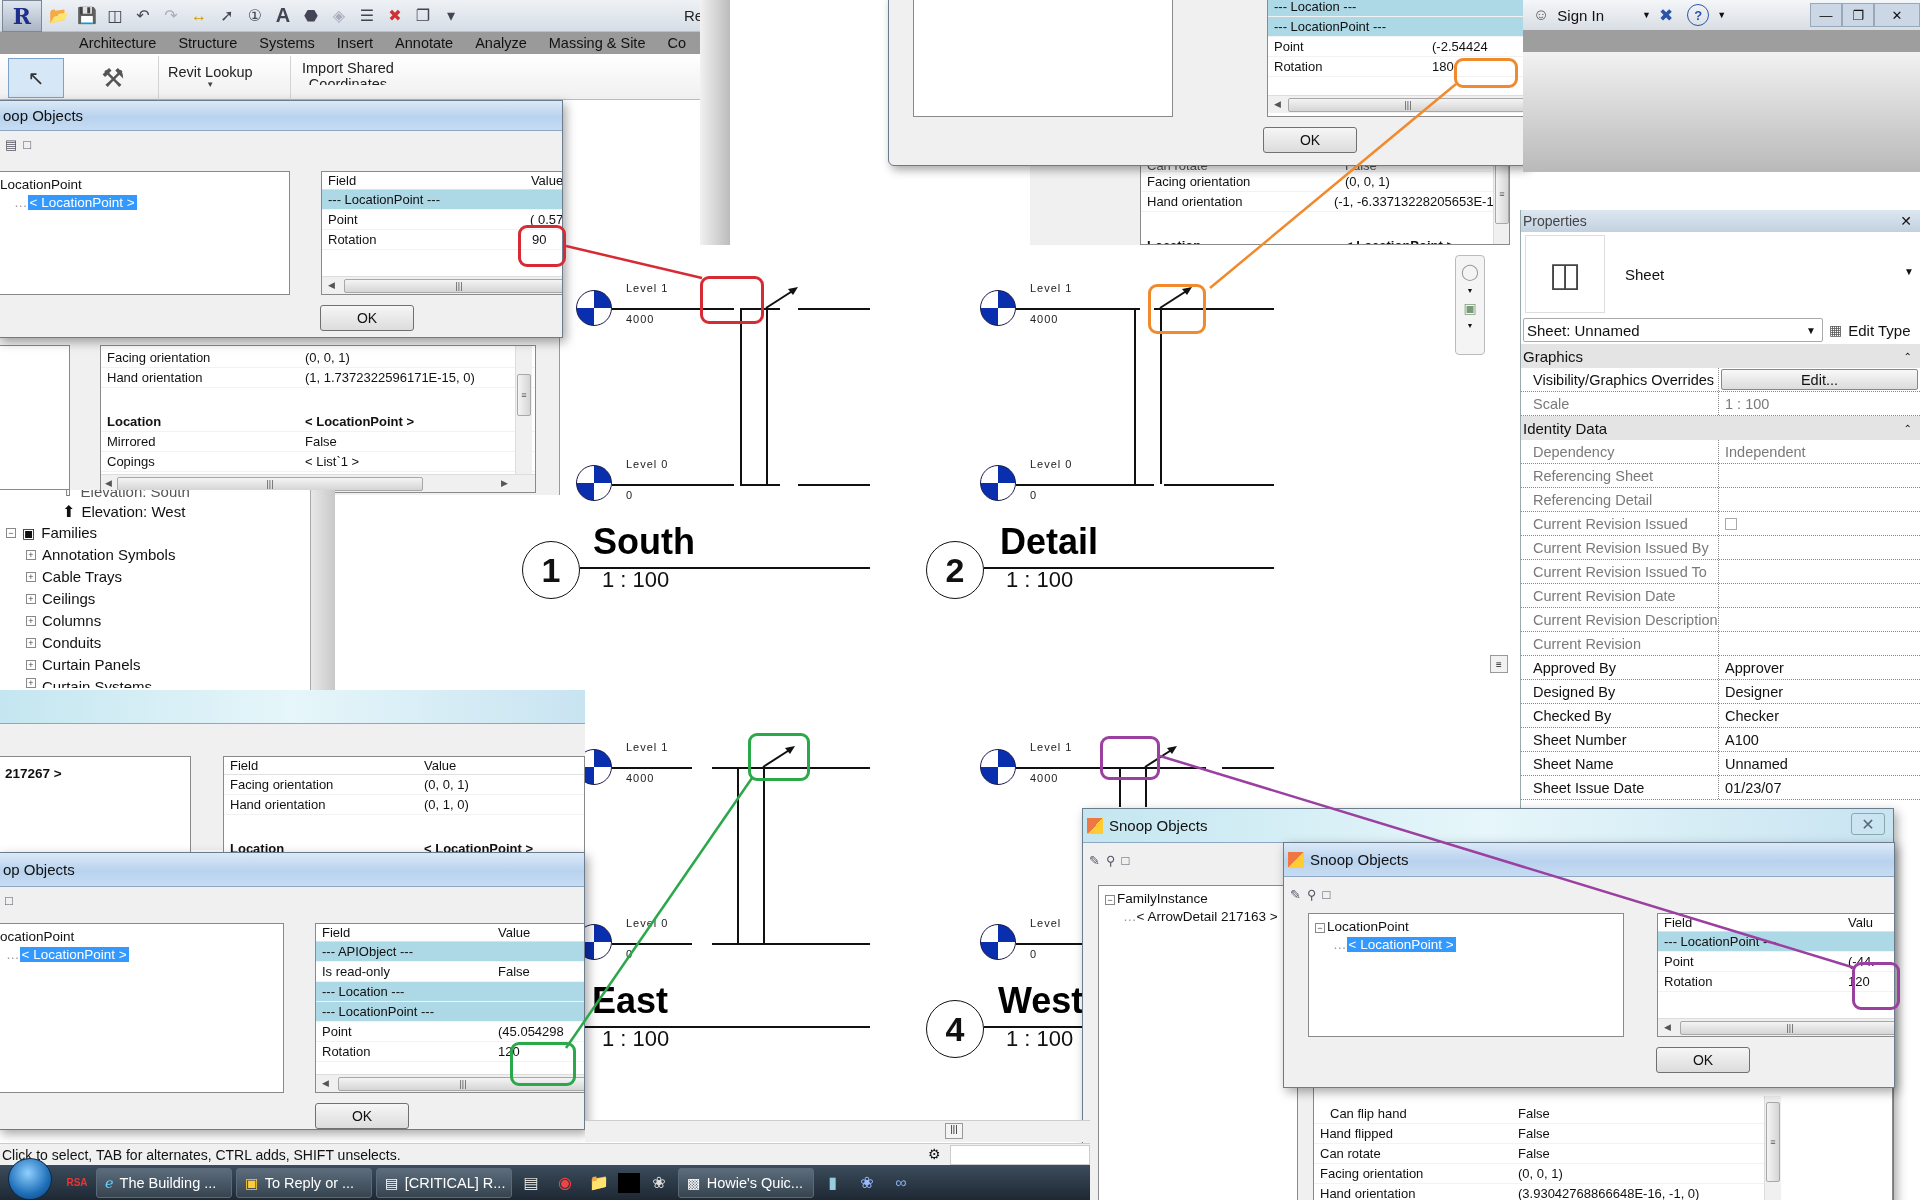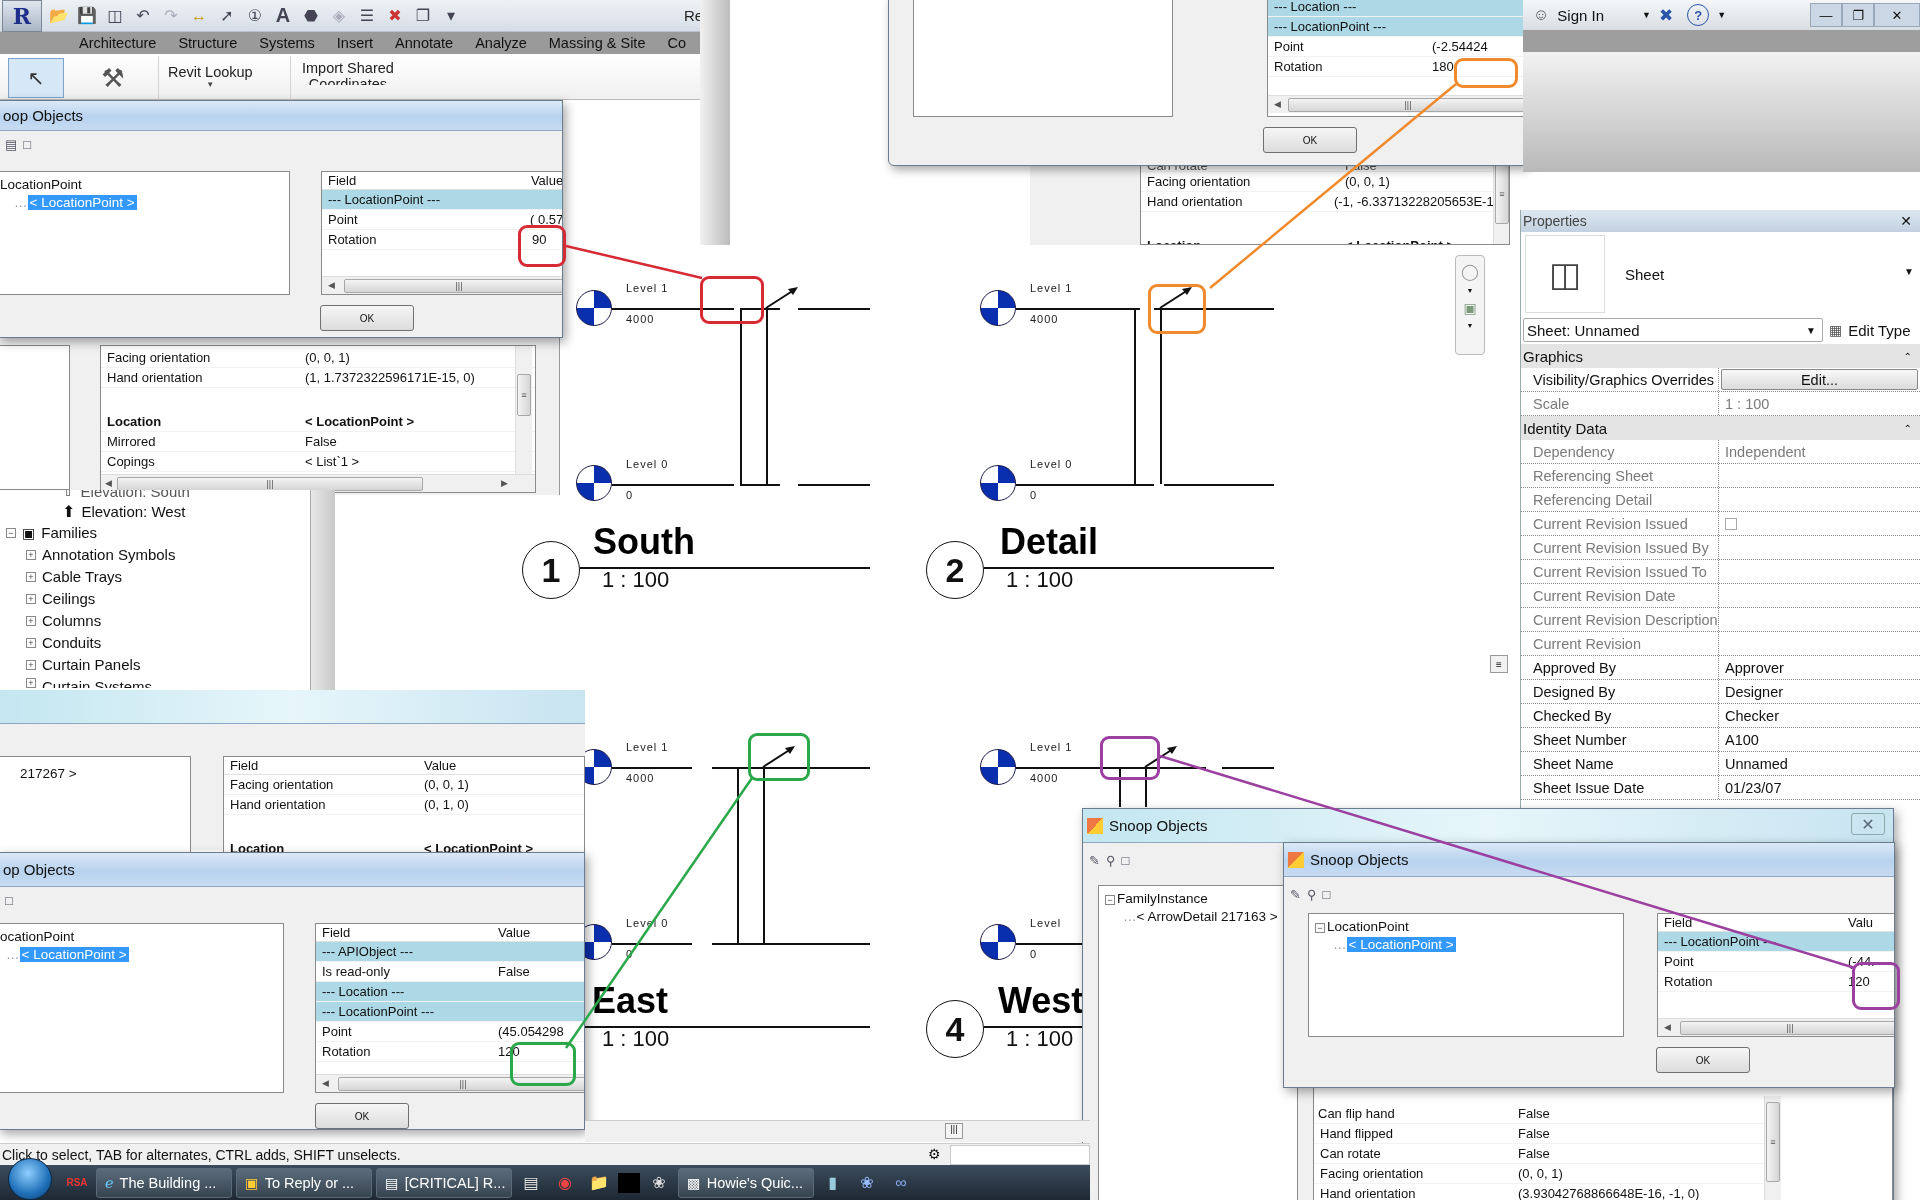--- a/index.html
+++ b/index.html
@@ -29,21 +29,21 @@
   .tree-sel { background: #3399ff; color: #fff; padding: 0 2px; }
   .grid-row { display: flex; height: 20px; align-items: center; font-size: 13px; white-space: nowrap; border-bottom: 1px solid #f2f2f2; }
   .grid-row.hdr { height: 18px; background: #fff; border-bottom: 1px solid #e0e0e0; }
   .grid-row.sect { background: #add8e6; }
   .grid-row .c1 { padding-left: 6px; overflow: hidden; }
   .grid-row .c2 { overflow: hidden; padding-left: 4px; }
   .grid-row.bold { font-weight: bold; margin-top: 24px; }
   .hscroll { position: absolute; height: 18px; background: #f0f0f0; border-top: 1px solid #ddd; display: flex; align-items: center; }
   .hscroll .thumb { position: absolute; height: 14px; top: 2px; background: linear-gradient(#f4f4f4, #d5d5d5); border: 1px solid #a8a8a8; border-radius: 2px; display: flex; align-items: center; justify-content: center; font-size: 9px; color: #555; }
   .hscroll .arr { position: absolute; font-size: 9px; color: #555; top: 3px; }
-  .ok-btn { position: absolute; width: 94px; height: 26px; background: linear-gradient(#f6f6f6, #dcdcdc); border: 1px solid #707070; border-radius: 3px; font-size: 10px; display: flex; align-items: center; justify-content: center; color: #111; }
+  .ok-btn { position: absolute; width: 94px; height: 26px; background: linear-gradient(#f6f6f6, #dcdcdc); border: 1px solid #707070; border-radius: 3px; font-size: 14px; display: flex; align-items: center; justify-content: center; color: #111; }
   .vscroll { position: absolute; width: 17px; background: #f0f0f0; border-left: 1px solid #ddd; }
   .vscroll .thumb { position: absolute; left: 1px; width: 14px; background: linear-gradient(90deg, #f4f4f4, #d5d5d5); border: 1px solid #a8a8a8; border-radius: 2px; font-size: 9px; display: flex; align-items: center; justify-content: center; color: #555; }
 
   
   .browser { left: 0; top: 490px; width: 335px; height: 200px; background: #fff; border-right: 1px solid #888; overflow: hidden; }
   .browser .item { position: absolute; font-size: 15px; white-space: nowrap; display: flex; align-items: center; gap: 6px; color: #111; }
   .plusbox { width: 10px; height: 10px; border: 1px solid #888; font-size: 9px; line-height: 8px; text-align: center; color: #444; background: #fff; }
   .browser-scroll { left: 310px; top: 490px; width: 25px; height: 200px; background: linear-gradient(90deg, #e8e8e8, #c8c8c8); border-left: 1px solid #aaa; }
 
   
@@ -420,21 +420,21 @@
   <div class="view-circle" style="left:-38px;top:276px;">4</div>
   <div class="view-title" style="left:34px;top:256px;">West</div>
   <div class="hline" style="left:20px;top:302px;width:110px;"></div>
   <div class="view-scale" style="left:42px;top:302px;">1 : 100</div>
 </div>
 <div class="hl-box" style="left:1100px;top:736px;width:60px;height:44px;border-color:#9b3fa0;"></div>
 
 <div class="abs" style="left:0;top:690px;width:585px;height:160px;background:#f0f0f0;">
   <div class="dlg-title cyan" style="height:34px;"></div>
   <div class="panel" style="left:-2px;top:66px;width:193px;height:100px;">
-    <div class="tree-line" style="padding:8px 0 0 21px;">217267 &gt;</div>
+    <div class="tree-line" style="padding:8px 0 0 6px;font-weight:bold;">217267 &gt;</div>
   </div>
   <div class="panel" style="left:223px;top:66px;width:362px;height:100px;">
     <div class="grid-row hdr">
         <span class="c1" style="width:196px;">Field</span>
         <span class="c2">Value</span>
       </div>
     <div class="grid-row">
         <span class="c1" style="width:196px;">Facing orientation</span>
         <span class="c2">(0, 0, 1)</span>
       </div>
@@ -614,21 +614,21 @@
   </div>
   <div class="panel" style="left:15px;top:76px;width:200px;height:330px;">
     <div style="padding:4px 0 0 6px;">
       <div class="tree-line"><span class="plusbox" style="display:inline-block;margin-right:2px;">−</span><span>FamilyInstance</span></div>
       <div class="tree-line" style="padding-left:18px;"><span style="color:#999;">…</span><span>&lt; ArrowDetail  217163 &gt;</span></div>
     </div>
   </div>
   <div class="panel" style="left:230px;top:76px;width:580px;height:330px;border-left:1px solid #888;">
     <div style="position:absolute;left:0;top:218px;width:460px;">
       <div class="grid-row" style="height:20px;">
-          <span class="c1" style="width:200px;padding-left:4px;">Can flip hand</span>
+          <span class="c1" style="width:200px;padding-left:16px;">Can flip hand</span>
           <span class="c2">False</span>
         </div>
       <div class="grid-row">
           <span class="c1" style="width:200px;">Hand flipped</span>
           <span class="c2">False</span>
         </div>
       <div class="grid-row">
           <span class="c1" style="width:200px;">Can rotate</span>
           <span class="c2">False</span>
         </div>

